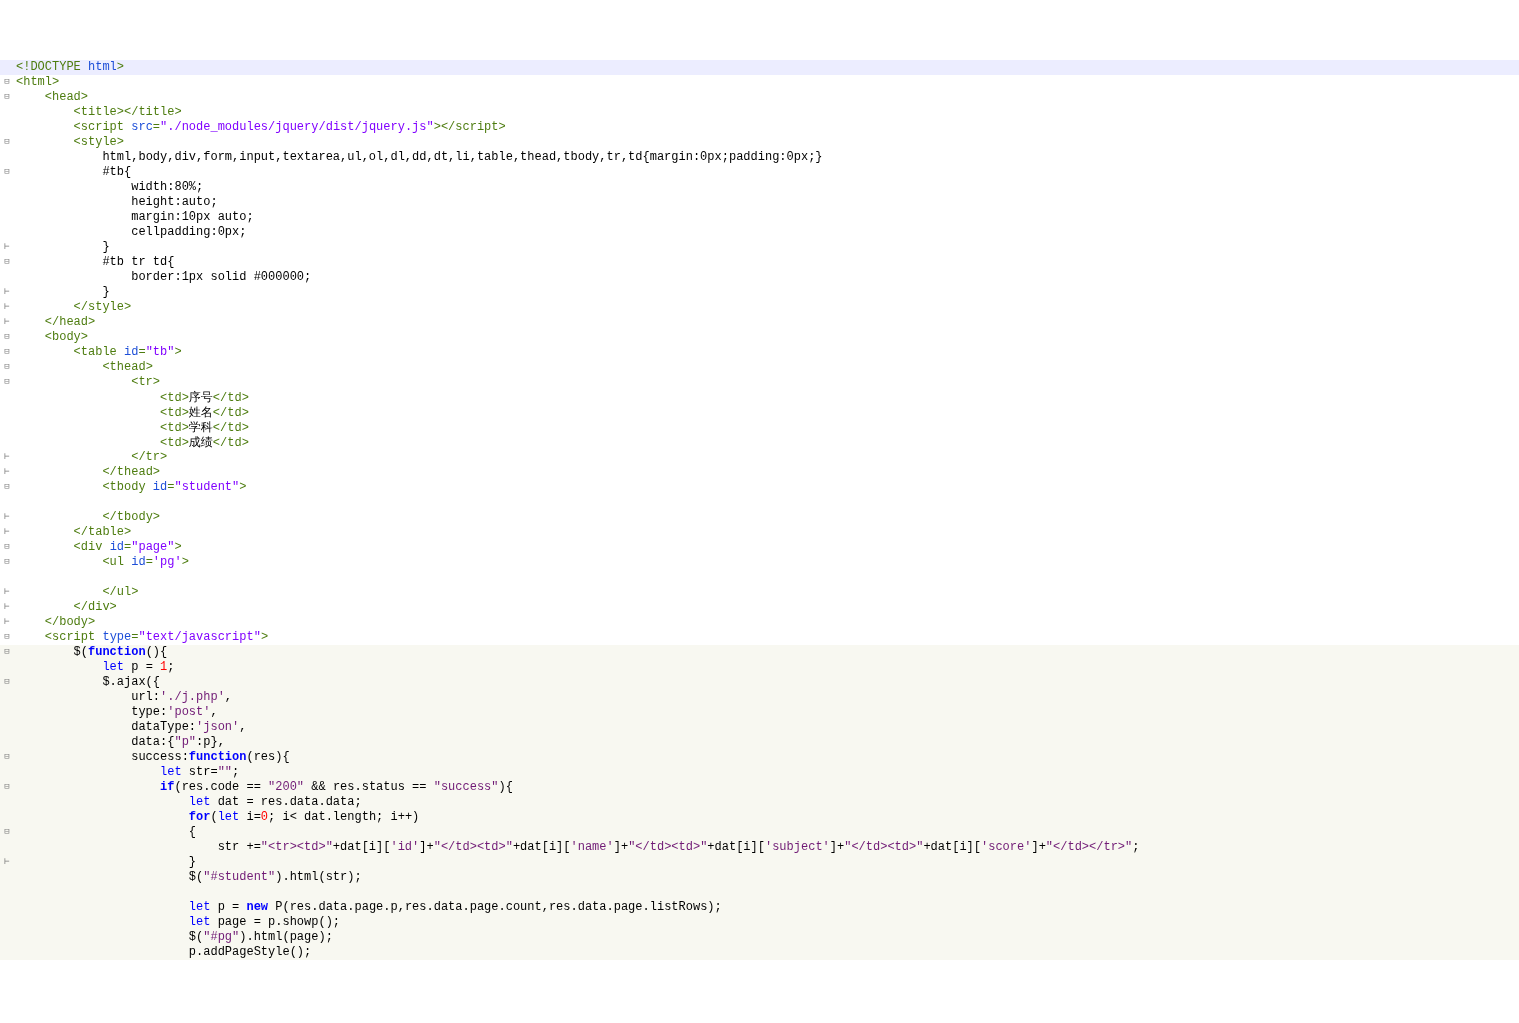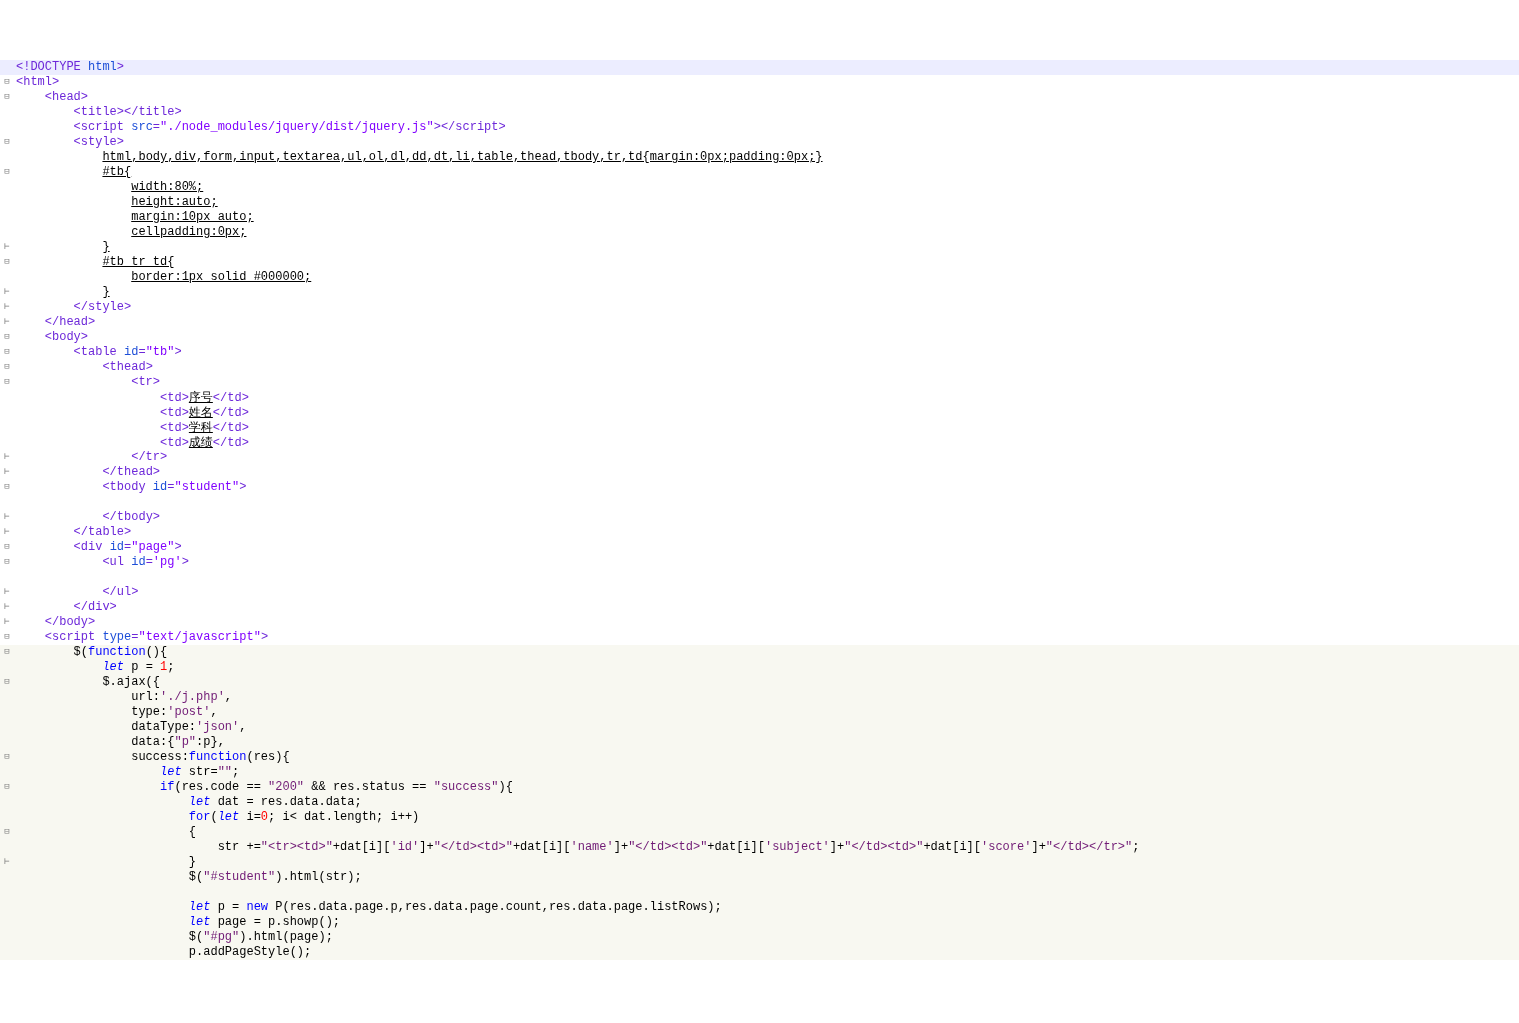--- a/index.html
+++ b/index.html
@@ -14,26 +14,26 @@
   .line { display: flex; height: 15px; }
   .gutter {
     width: 14px;
     flex-shrink: 0;
     text-align: center;
     color: #808080;
     font-size: 9px;
     user-select: none;
   }
   .code { flex: 1; padding-left: 2px; }
-  .tag { color: #6d28d9; }
+  .tag { color: #4d7c0f; }
   .attr { color: #1d4ed8; }
   .val { color: #8000ff; }
-  .txt { color: #000; text-decoration: underline; }
-  .kw { color: #0000ff; font-weight: normal; }
-  .kw2 { color: #0000ff; font-style: italic; }
+  .txt { color: #000; }
+  .kw { color: #0000ff; font-weight: bold; }
+  .kw2 { color: #0000ff; }
   .num { color: #ff0000; }
   .str { color: #701a75; }
   .hl-top { background: #ecedff; }
   .hl-js { background: #f8f8f1; }
   .cjk { font-family: SimSun, 'MS Gothic', monospace; }
 </style>
 </head>
 <body>
 
 

